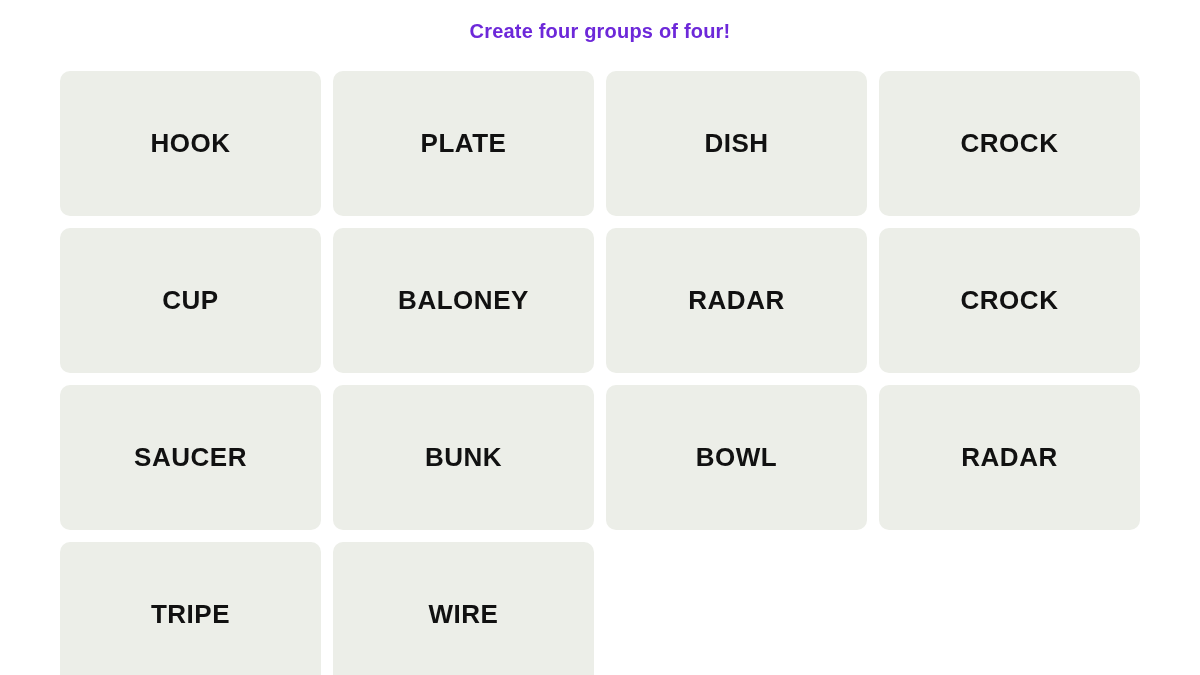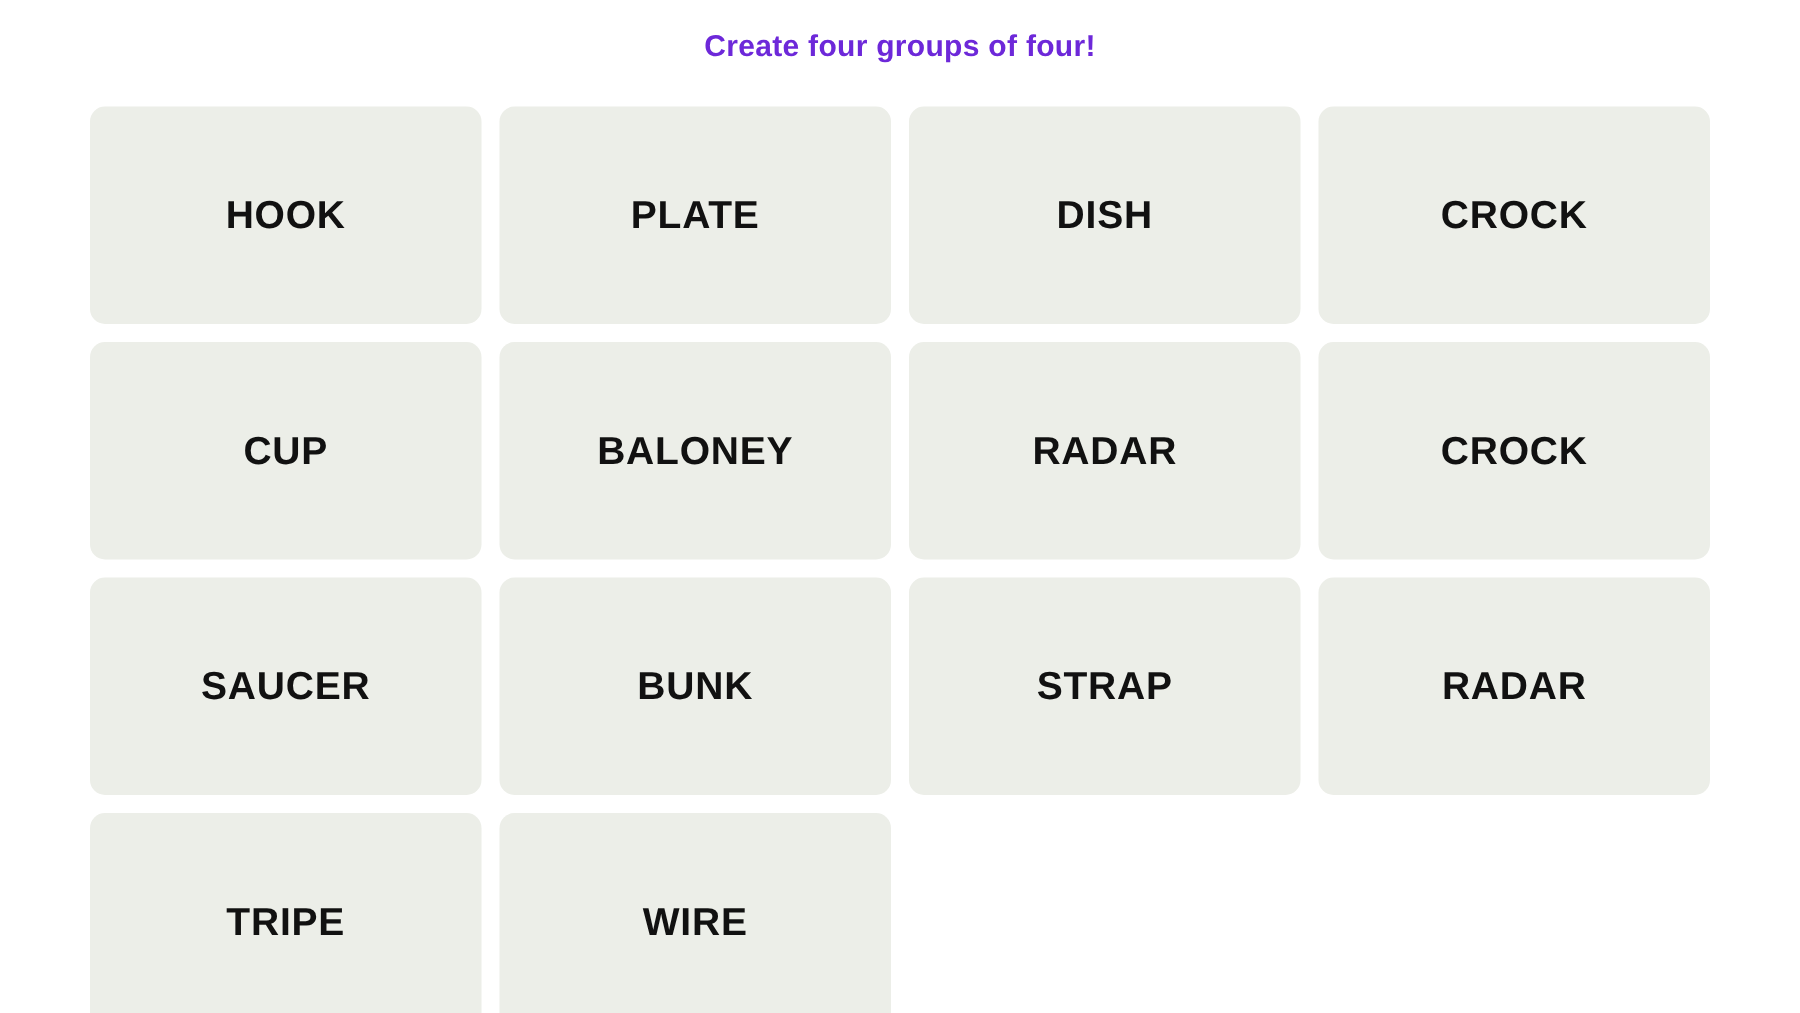--- a/index.html
+++ b/index.html
@@ -86,21 +86,21 @@
     <div class="tile">
       <span class="tile-label">CROCK</span>
     </div>
     <div class="tile">
       <span class="tile-label">SAUCER</span>
     </div>
     <div class="tile">
       <span class="tile-label">BUNK</span>
     </div>
     <div class="tile">
-      <span class="tile-label">STRAP</span>
+      <span class="tile-label">BOWL</span>
     </div>
     <div class="tile">
       <span class="tile-label">RADAR</span>
     </div>
     <div class="tile">
       <span class="tile-label">TRIPE</span>
     </div>
     <div class="tile">
       <span class="tile-label">WIRE</span>
     </div>

